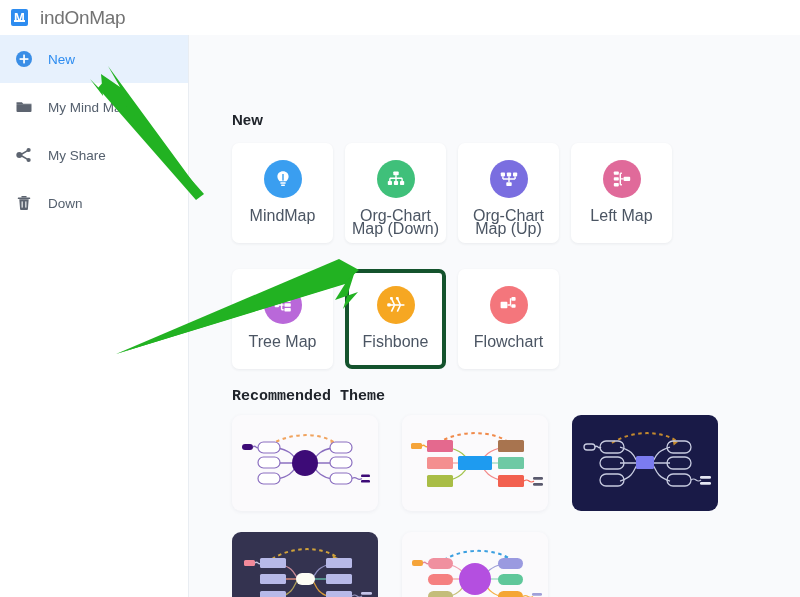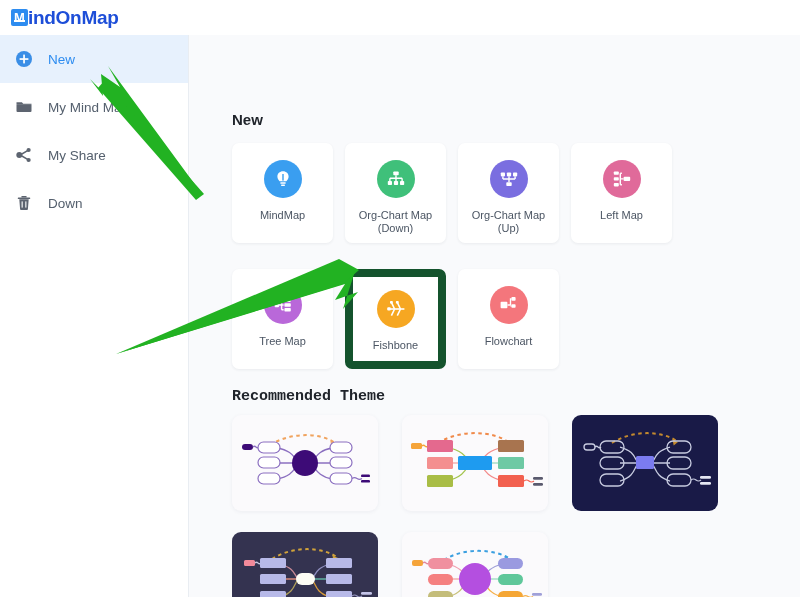--- a/index.html
+++ b/index.html
@@ -54,24 +54,24 @@
     width: 17px; height: 17px;
     color: #ffffff;
     font-size: 13px;
     font-weight: bold;
     line-height: 17px;
     text-align: center;
     font-family: "Liberation Sans", sans-serif;
   }
   .logo-text {
     font-size: 19px;
-    font-weight: bold;
-    color: #1d4ed8;
+    font-weight: normal;
+    color: #737373;
     letter-spacing: -0.3px;
-    margin-left: 0px;
+    margin-left: 12px;
     line-height: 1;
   }
 
   
   .sidebar {
     position: absolute;
     left: 0; top: 35px;
     width: 189px; height: 562px;
     background: #ffffff;
     border-right: 1px solid #e9edf2;
@@ -140,36 +140,36 @@
     display: flex;
     flex-direction: column;
     align-items: center;
     justify-content: flex-start;
     box-sizing: border-box;
     padding-top: 17px;
     cursor: pointer;
     position: relative;
   }
   .card.selected {
-    border: 8px solid #14532d;
+    border: 4px solid #14532d;
     padding-top: 13px;
     box-shadow: none;
   }
   .card-ico {
     width: 38px; height: 38px;
     border-radius: 50%;
     display: flex;
     align-items: center;
     justify-content: center;
     flex: none;
   }
   .card-ico svg { display: block; }
   .card-label {
     margin-top: 11px;
-    font-size: 11px;
+    font-size: 16px;
     color: #4b5563;
     text-align: center;
     line-height: 13px;
     width: 96px;
   }
 
   
   .themes-row {
     position: absolute;
     left: 43px;

